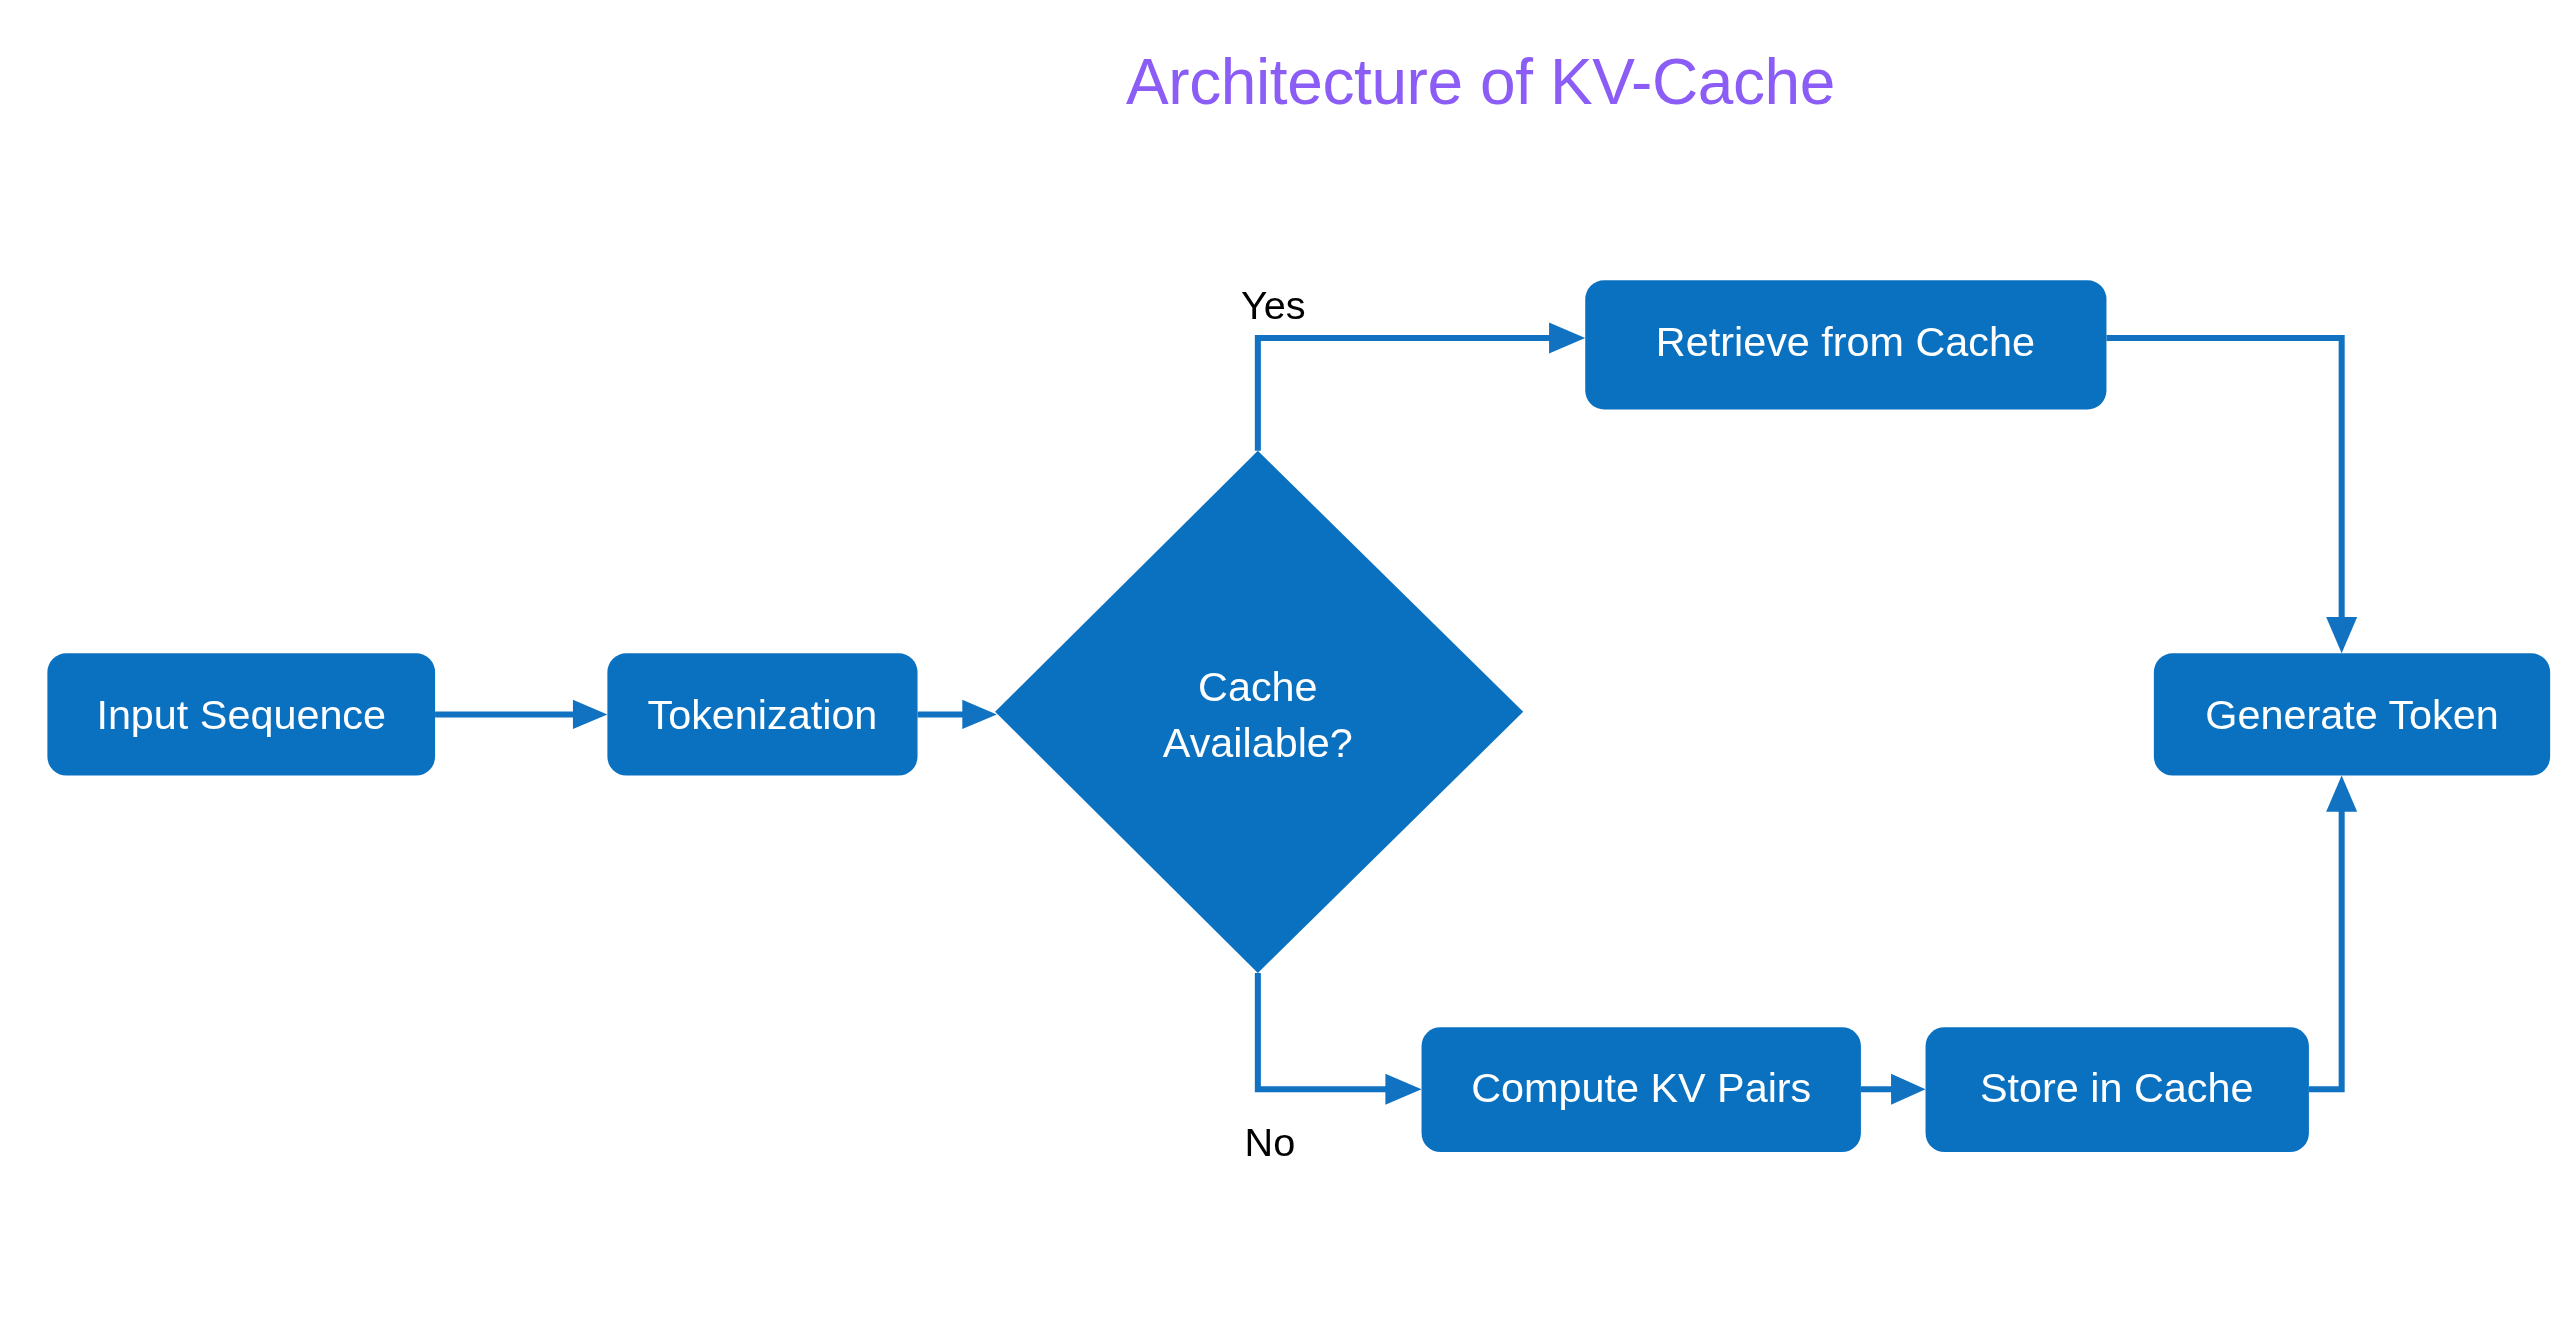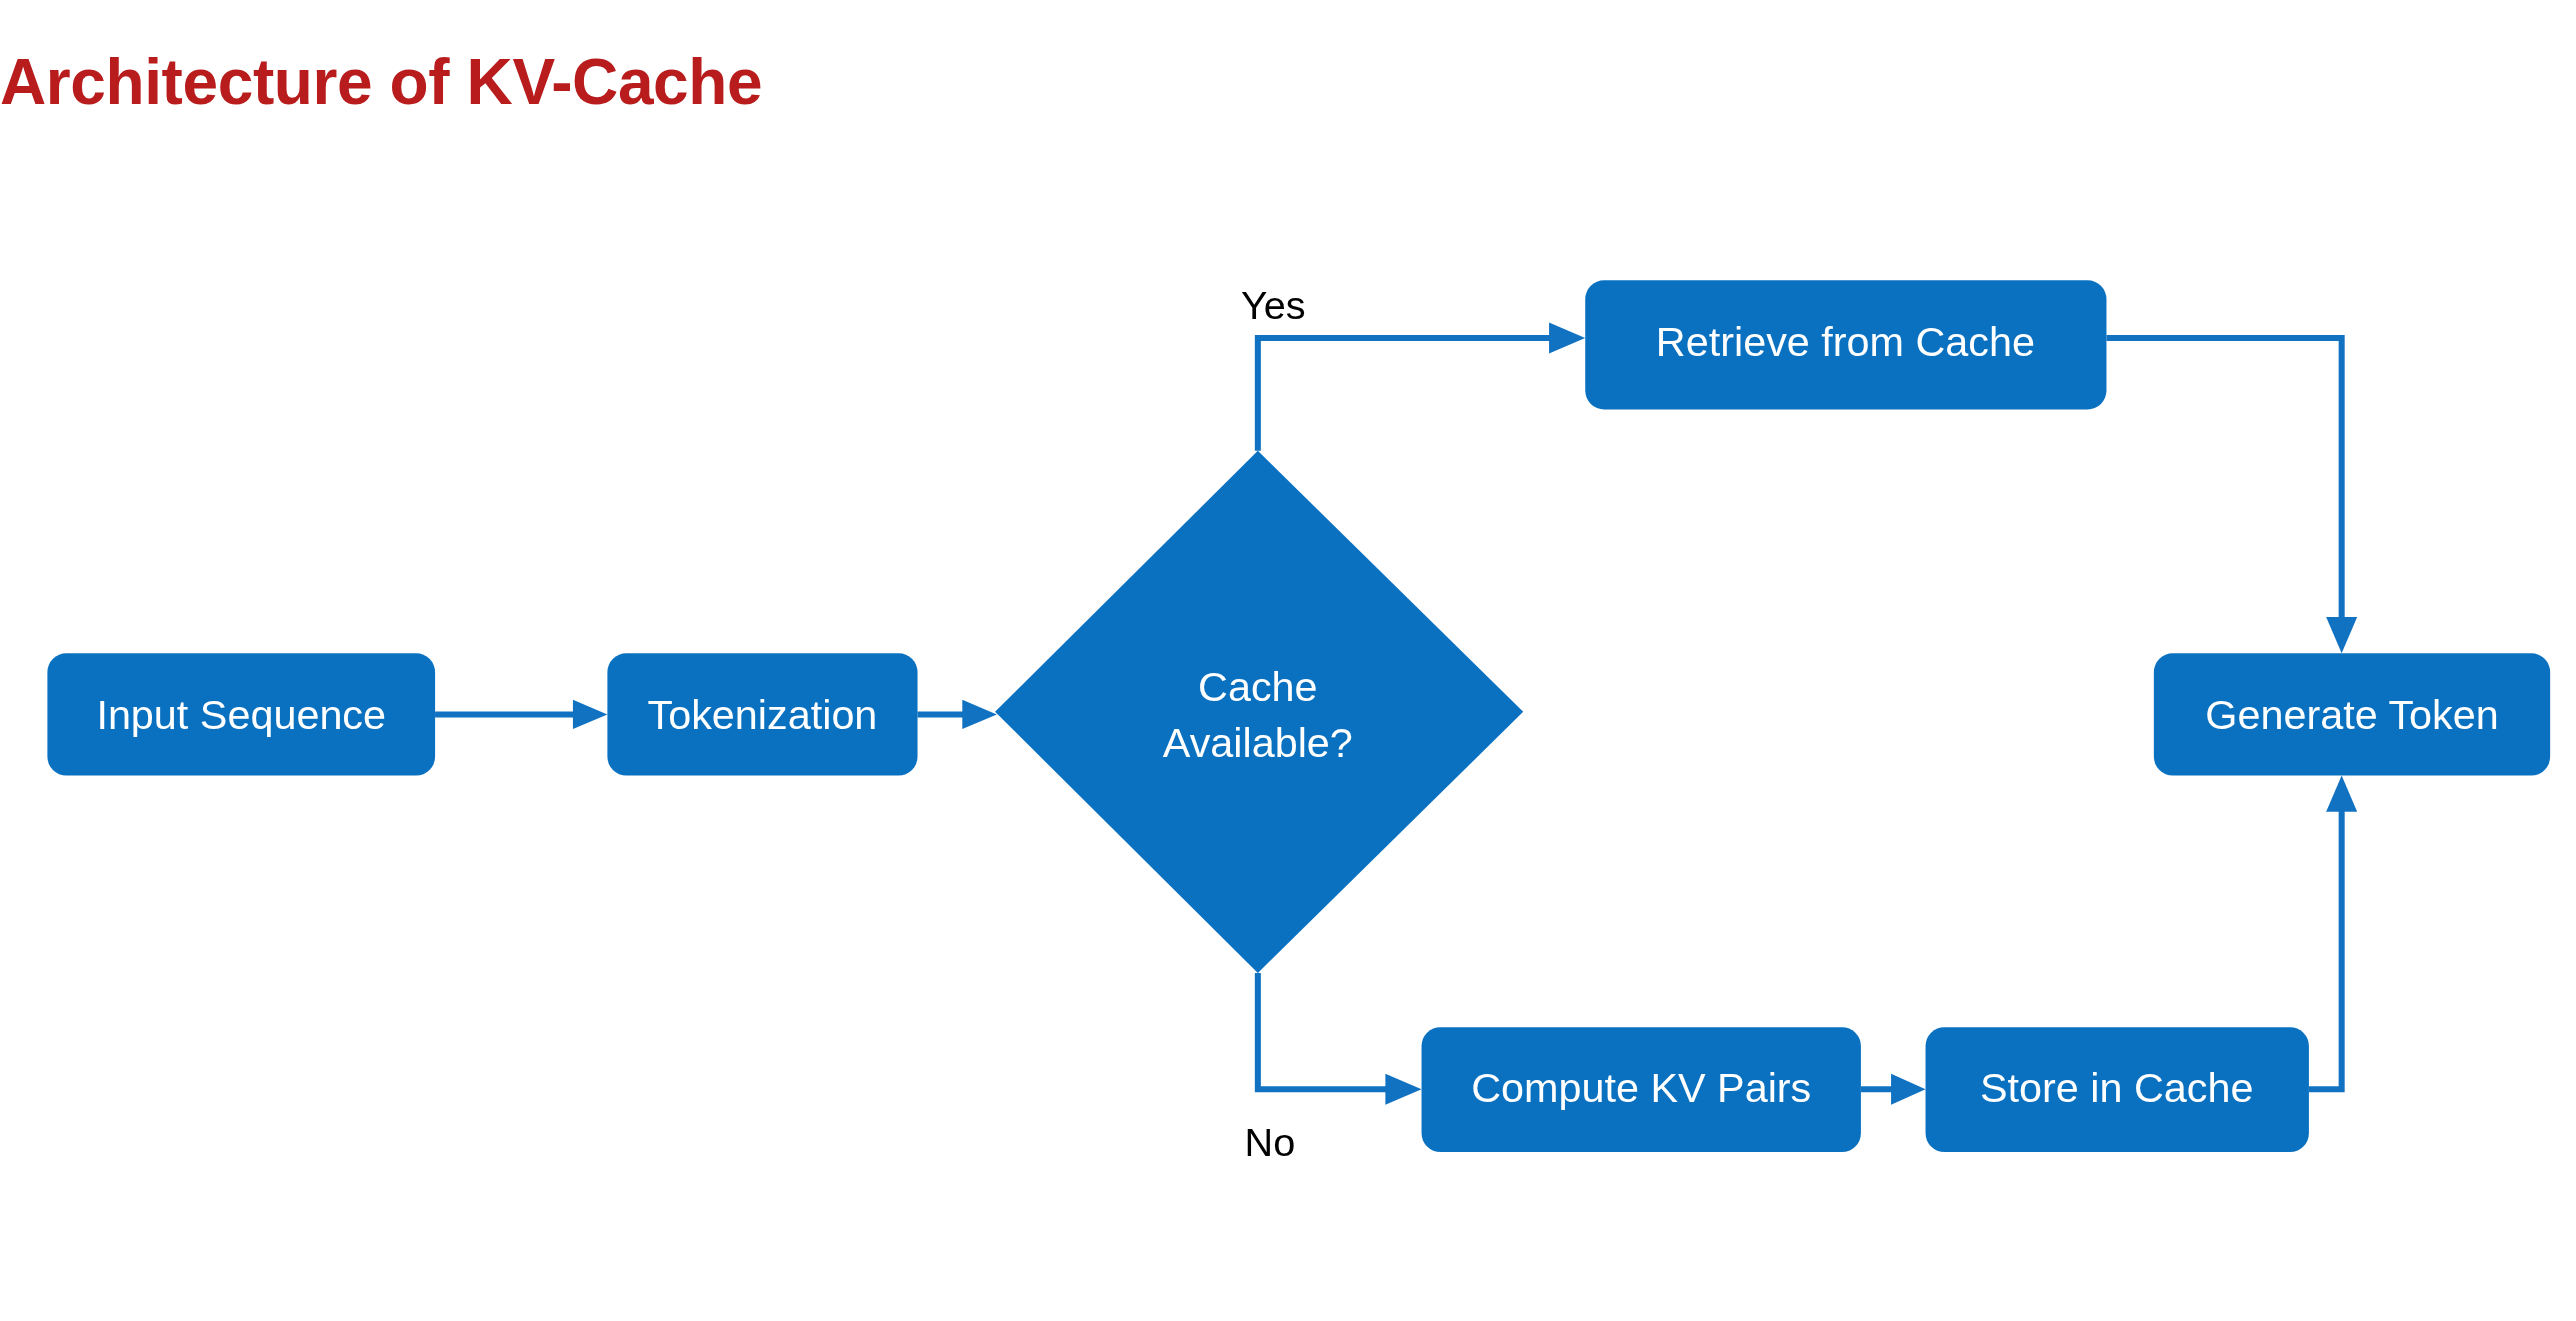--- a/index.html
+++ b/index.html
@@ -18,26 +18,26 @@
     position: relative;
     width: 2576px;
     height: 1322px;
     background: #ffffff;
   }
   #figure-title {
     position: absolute;
     left: 0;
     top: 45px;
     width: 1835px;
-    text-align: left;
+    text-align: right;
     font-family: "Liberation Sans", sans-serif;
-    font-weight: bold;
+    font-weight: normal;
     font-size: 64px;
     letter-spacing: -0.4px;
-    color: #b91c1c;
+    color: #8b5cf6;
     white-space: nowrap;
   }
   svg#flow {
     position: absolute;
     left: 0;
     top: 0;
     width: 2576px;
     height: 1322px;
   }
   .node-shape {

